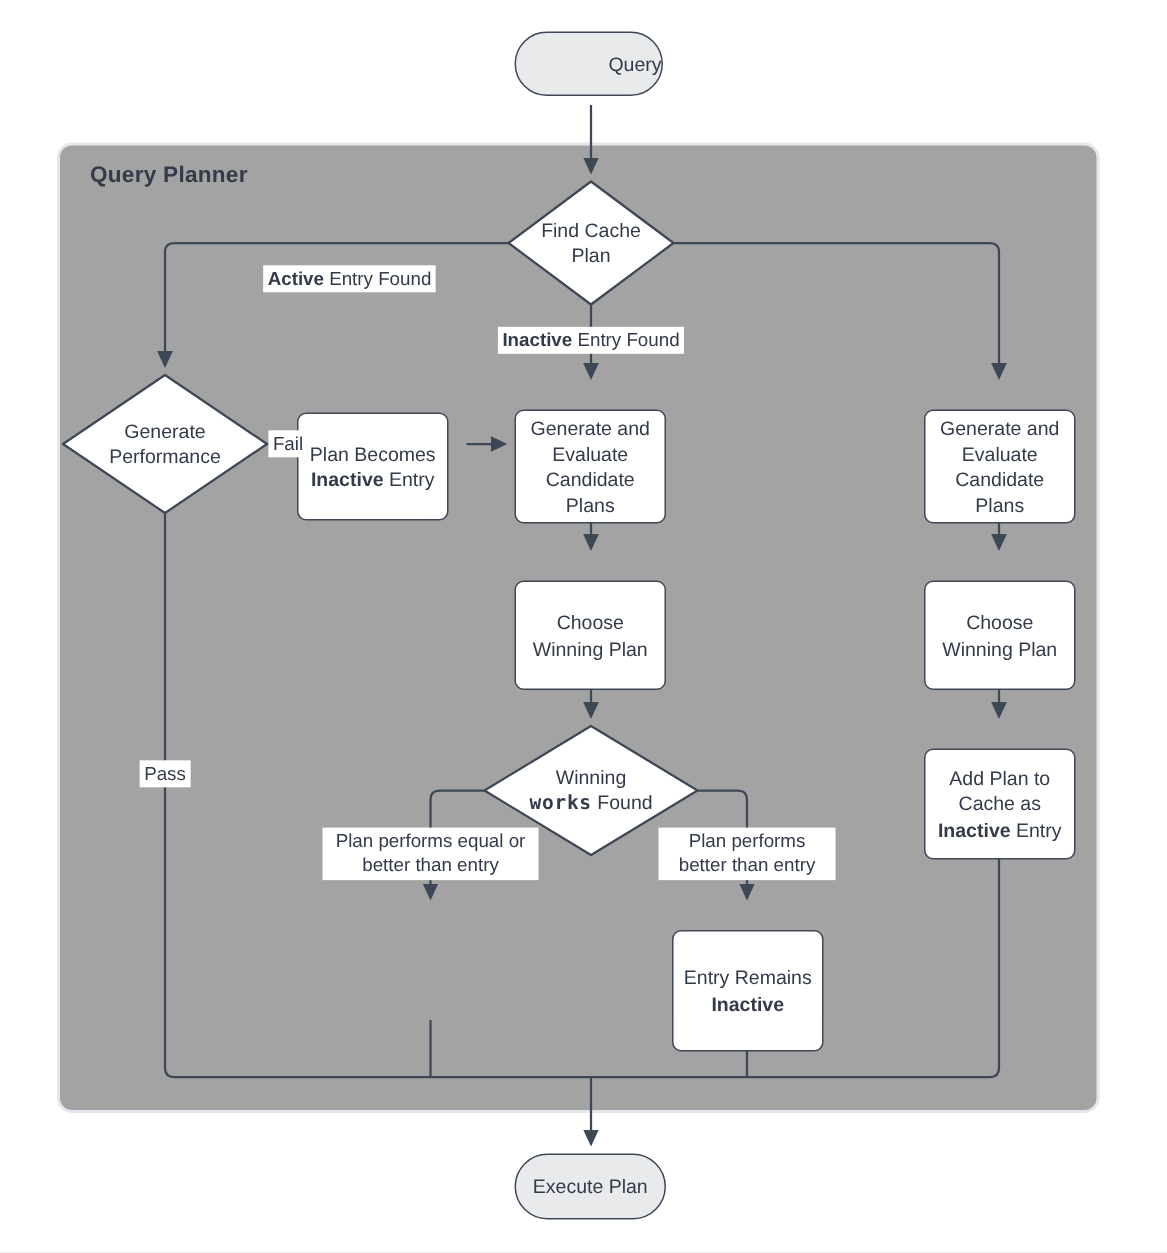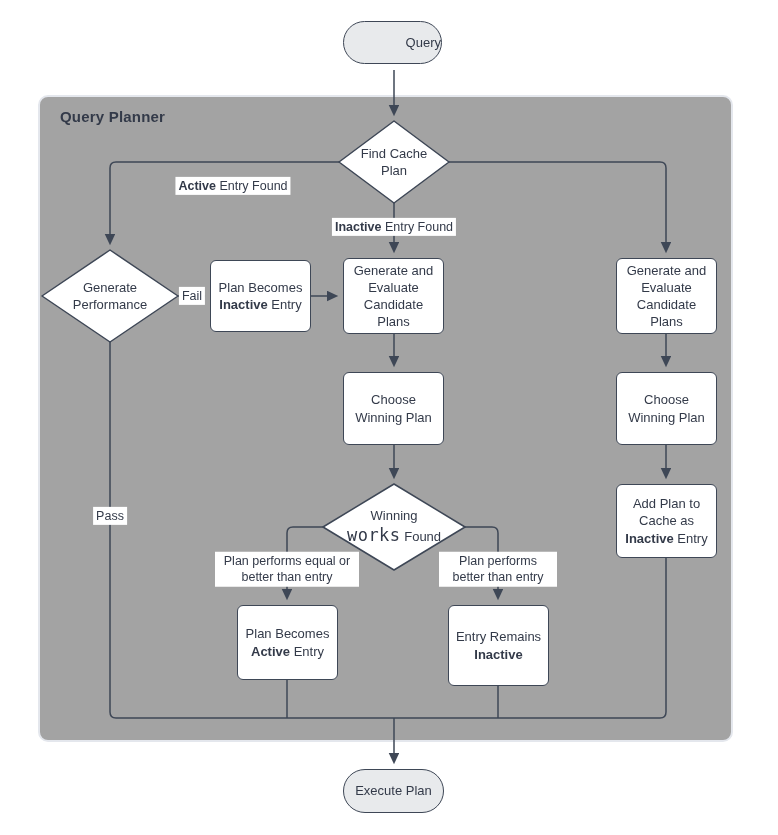--- a/index.html
+++ b/index.html
@@ -8,29 +8,29 @@
   }
   html,body{margin:0;padding:0;background:var(--background);}
   body{font-family:"Liberation Sans", sans-serif; color:var(--text);}
   .canvas{position:relative;width:778px;height:835px;background:var(--background);overflow:hidden;}
   .container{position:absolute;left:38px;top:95px;width:695px;height:647px;
     border:2px solid var(--container-border);border-radius:10px;background:#a3a3a3;z-index:1;box-sizing:border-box;}
   .container-title{position:absolute;left:20px;top:11px;font-size:15px;font-weight:700;letter-spacing:.2px;}
   svg.wires{position:absolute;left:0;top:0;z-index:2;}
   .node{position:absolute;z-index:3;display:flex;align-items:center;justify-content:center;
     text-align:center;font-size:13px;line-height:1.32;box-sizing:border-box;}
-  .rect{background:var(--node-fill);border:1.5px solid var(--stroke);border-radius:6px;padding:4px;}
+  .rect{background:var(--node-fill);border:1.5px solid var(--stroke);border-radius:6px;padding:4px;margin-top:15px;}
   .pill{background:var(--pill-fill);border:1.5px solid var(--stroke);border-radius:26px;}
   .diamond-text{position:absolute;z-index:3;transform:translate(-50%,-50%);
     text-align:center;font-size:13px;line-height:1.32;}
   .elabel{position:absolute;z-index:4;transform:translate(-50%,-50%);
     background:#fff;padding:1px 3px;font-size:12.5px;line-height:1.3;text-align:center;white-space:nowrap;}
   .elabel.wrap{white-space:normal;}
   .b{font-weight:700;}
-  .mono{font-family:"DejaVu Sans Mono", monospace;font-size:17px;letter-spacing:.5px;}
+  .mono{font-family:"DejaVu Sans Mono", monospace;font-size:13px;letter-spacing:.5px;font-weight:bold;}
 </style>
 </head>
 <body>
 
 <div class="canvas">
 
   <div class="container">
     <div class="container-title">Query Planner</div>
   </div>
 
@@ -79,21 +79,21 @@
   </svg>
 
   <div class="node pill" style="left:343px;top:21px;width:99px;height:43px;justify-content:flex-end;">
     <span>Query</span>
   </div>
 
   <div class="diamond-text" style="left:394px;top:162px;width:92px;">Find Cache Plan</div>
 
   <div class="diamond-text" style="left:110px;top:296px;width:112px;">Generate Performance</div>
 
-  <div class="node rect" style="left:210px;top:260px;width:101px;height:72px;">
+  <div class="node rect" style="left:198px;top:260px;width:101px;height:72px;">
     <div><span>Plan Becomes </span><span class="b">Inactive</span><span> Entry</span></div>
   </div>
 
   <div class="node rect" style="left:343px;top:258px;width:101px;height:76px;">
     <span>Generate and Evaluate Candidate Plans</span>
   </div>
 
   <div class="node rect" style="left:616px;top:258px;width:101px;height:76px;">
     <span>Generate and Evaluate Candidate Plans</span>
   </div>
@@ -104,23 +104,20 @@
 
   <div class="node rect" style="left:616px;top:372px;width:101px;height:73px;">
     <span>Choose Winning Plan</span>
   </div>
 
   <div class="diamond-text" style="left:394px;top:527px;width:130px;">
     <div>Winning</div>
     <div><span class="mono">works</span><span> Found</span></div>
   </div>
 
-  <div class="node rect" style="left:237px;top:605px;width:101px;height:75px;">
-    <div><span>Plan Becomes </span><span class="b">Active</span><span> Entry</span></div>
-  </div>
 
   <div class="node rect" style="left:448px;top:605px;width:101px;height:81px;">
     <div><span>Entry Remains </span><span class="b">Inactive</span><span></span></div>
   </div>
 
   <div class="node pill" style="left:343px;top:769px;width:101px;height:44px;">
     <span>Execute Plan</span>
   </div>
 
   <div class="node rect" style="left:616px;top:484px;width:101px;height:74px;">

